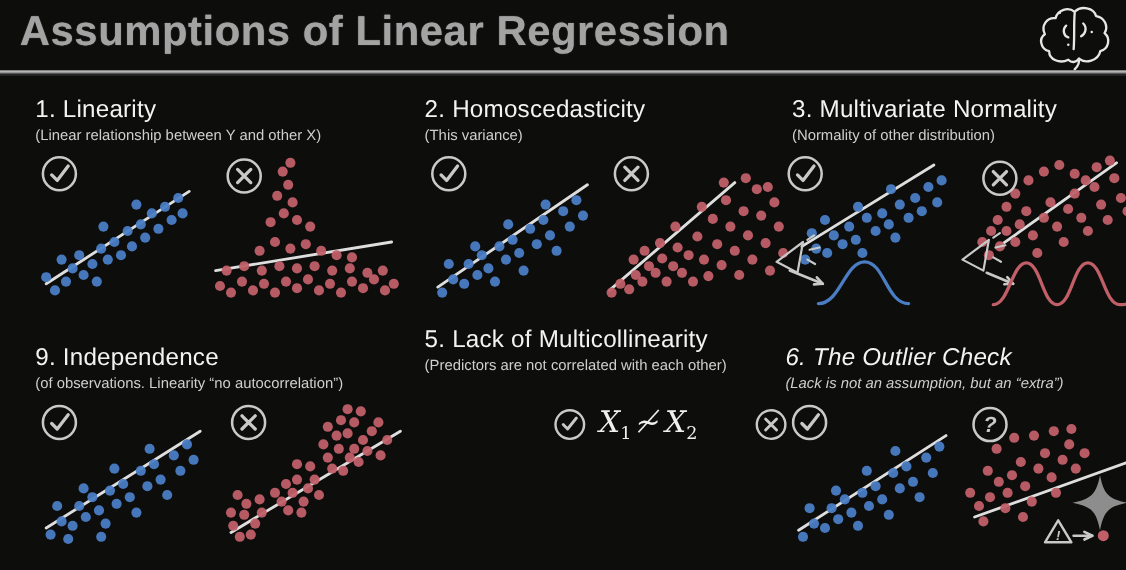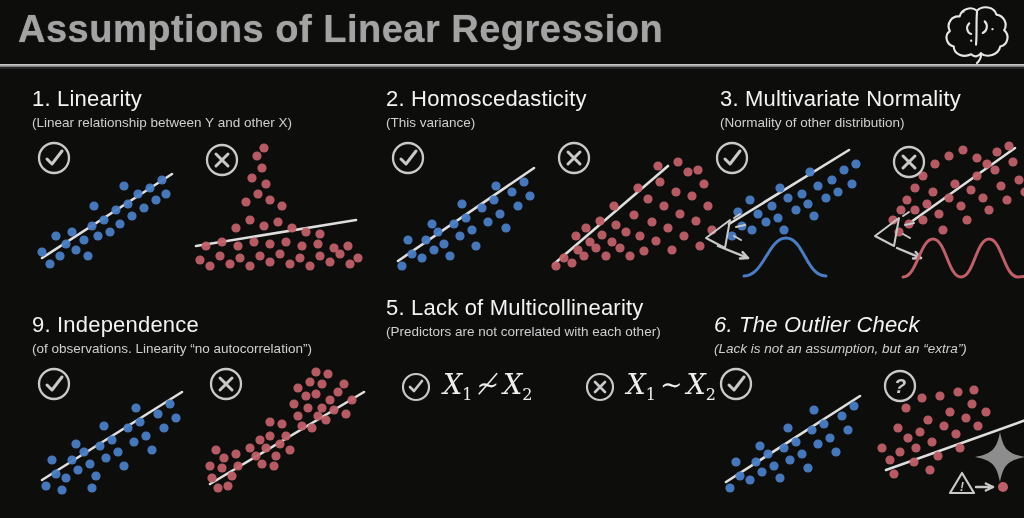--- a/index.html
+++ b/index.html
@@ -465,21 +465,20 @@
         <circle cx="15" cy="15" r="13" fill="none" stroke="#c9c9c9" stroke-width="2.2"></circle>
         <path d="M 9,15 L 13,19 L 21,9" fill="none" stroke="#c9c9c9" stroke-width="2.6" stroke-linecap="round" stroke-linejoin="round"></path>
       </svg>
       <span class="math"><span>X</span><sub>1</sub><span class="op">≁</span><span>X</span><sub>2</sub></span>
     </div>
     <div class="formula">
       <svg width="30" height="30" viewBox="0 0 30 30">
         <circle cx="15" cy="15" r="13" fill="none" stroke="#c9c9c9" stroke-width="2.2"></circle>
         <path d="M 10,10 L 20,20 M 20,10 L 10,20" fill="none" stroke="#c9c9c9" stroke-width="2.6" stroke-linecap="round"></path>
       </svg>
-      <span class="math"><span>X</span><sub>1</sub><span class="op">∼</span><span>X</span><sub>2</sub></span>
     </div>
   </div>
 </article>
 
 <article class="panel panel-6">
   <h2>6. The Outlier Check</h2>
   <p class="subtitle">(Lack is not an assumption, but an “extra”)</p>
   <div class="plot-row">
       <svg width="152" height="143">
         <line x1="12" y1="120" x2="146" y2="34" stroke="#dedede" stroke-width="2.6" stroke-linecap="round"></line>

